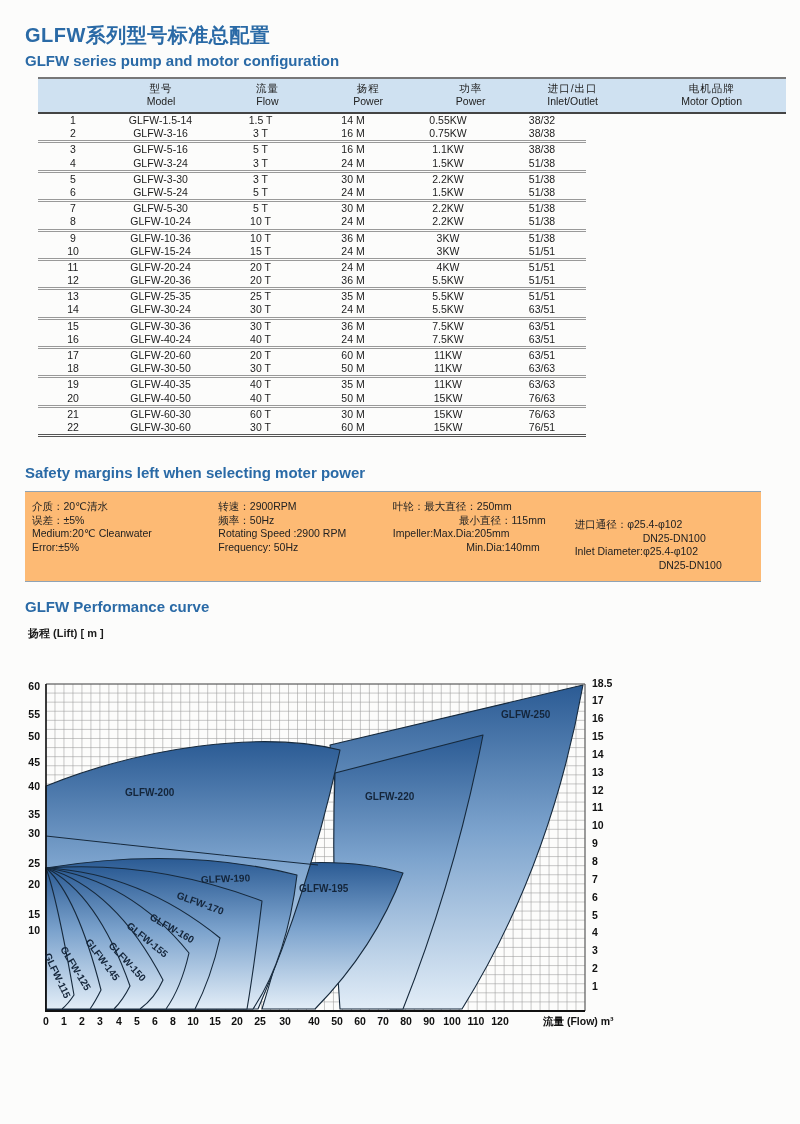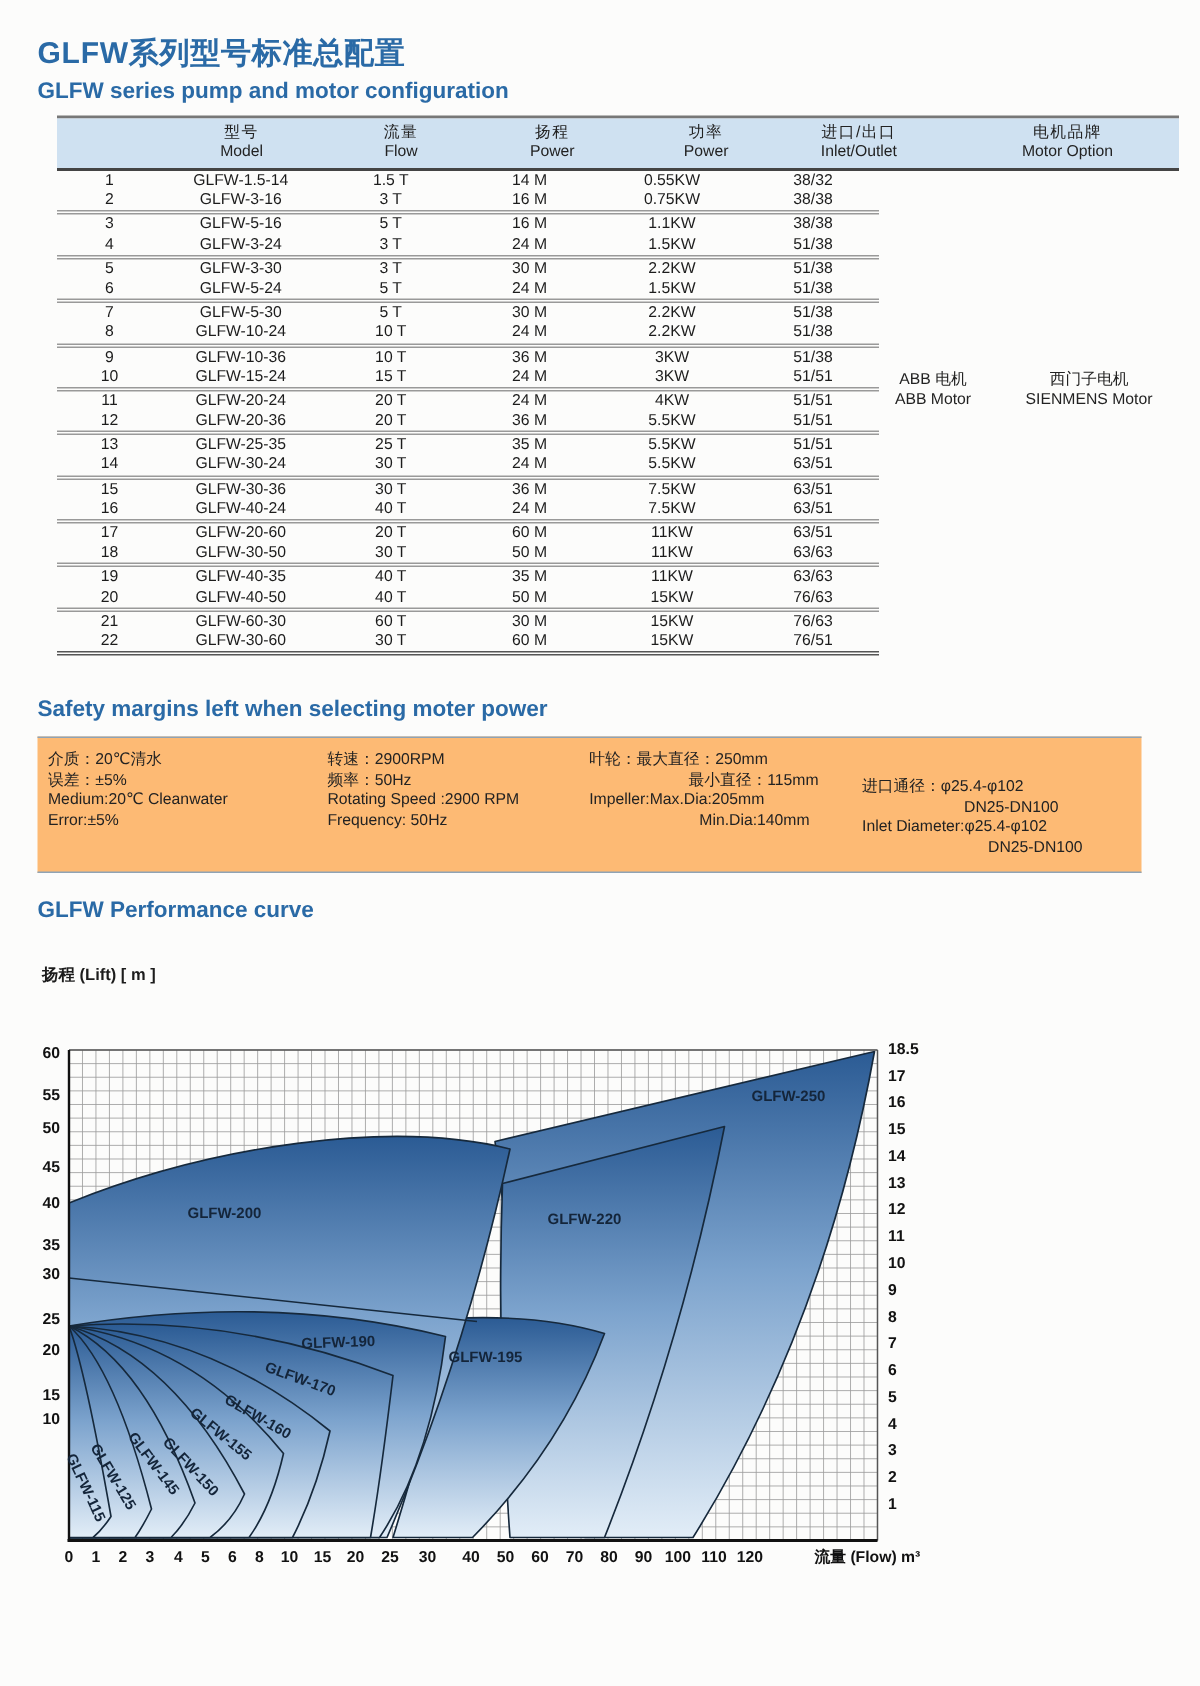--- a/index.html
+++ b/index.html
@@ -278,30 +278,20 @@
             <span class="w-model">GLFW-30-60</span>
             <span class="w-flow">30 T</span>
             <span class="w-lift">60 M</span>
             <span class="w-power">15KW</span>
             <span class="w-io">76/51</span>
           </div>
         </div>
       </div>
     <div class="table-end"></div>
 
-    <div class="motor-box">
-      <div class="motor-opt abb">
-        <div>ABB 电机</div>
-        <div>ABB Motor</div>
-      </div>
-      <div class="motor-opt sie">
-        <div>西门子电机</div>
-        <div>SIENMENS Motor</div>
-      </div>
-    </div>
   </div>
 </div>
 
 <div class="sec" style="top:464px;">
   <div class="title-en">Safety margins left when selecting moter power</div>
   <div class="spec-box">
     <div class="spec-col c1" id="spec-c1">
         <div class="line">介质：20℃清水</div>
         <div class="line">误差：±5%</div>
         <div class="line">Medium:20℃ Cleanwater</div>
@@ -323,21 +313,21 @@
         <div class="line">进口通径：φ25.4-φ102</div>
         <div class="line">DN25-DN100</div>
         <div class="line">Inlet Diameter:φ25.4-φ102</div>
         <div class="line">DN25-DN100</div>
       </div>
   </div>
 </div>
 
 <div class="sec" style="top:598px;">
   <div class="title-en">GLFW Performance curve</div>
-  <div style="position:relative;height:460px;margin-top:24px;">
+  <div style="position:relative;height:460px;margin-top:8px;">
     <div class="ylab">扬程 (Lift) [ m ]</div>
     <svg id="curve-svg" width="770" height="400" viewBox="0 0 770 400" style="top:25px;">
       <defs>
         <linearGradient id="pg" x1="0" y1="0" x2="0" y2="1">
           <stop offset="0" stop-color="#2b5b94"></stop>
           <stop offset="0.45" stop-color="#7ca3cd"></stop>
           <stop offset="1" stop-color="#e2edf7"></stop>
         </linearGradient>
       </defs>
       <g id="g-grid">

